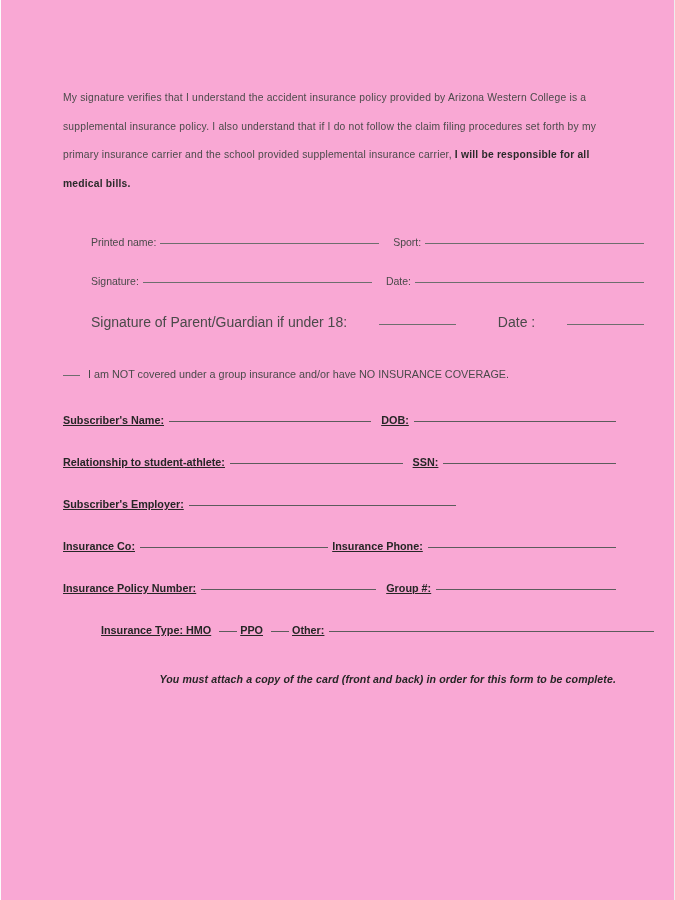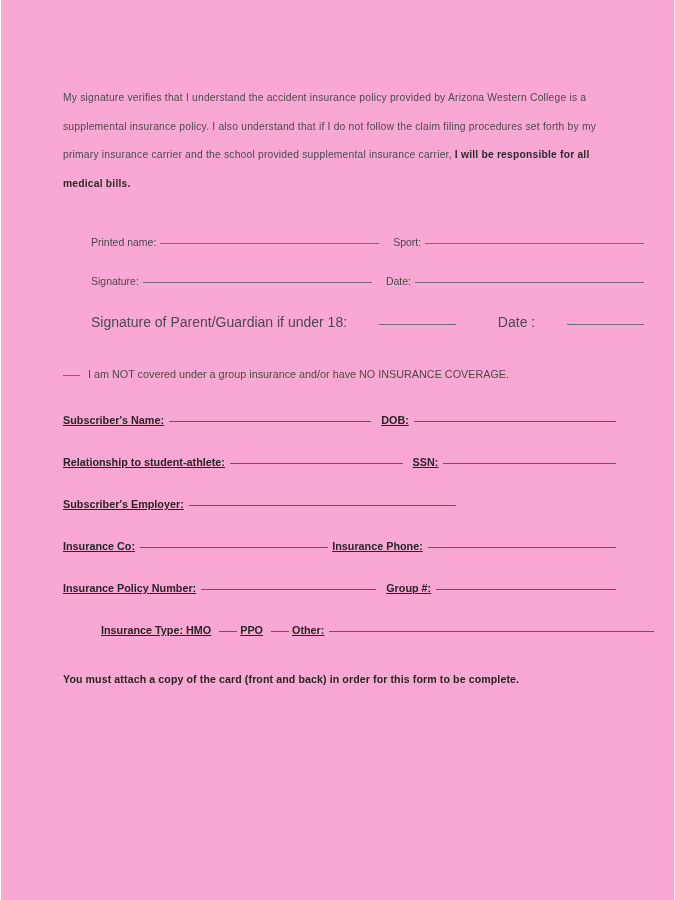--- a/index.html
+++ b/index.html
@@ -128,22 +128,23 @@
     top: -2px;
     margin: 0 3px;
   }
 
   
   .footer-note {
     margin-top: 37px;
     font-size: 10.6px;
     font-weight: bold;
     color: #262626;
-    text-align: left;
+    text-align: right;
     letter-spacing: 0.01em;
+    font-style: italic;
   }
 </style>
 </head>
 <body>
 
 <div class="page">
   <div class="content">
 
     <p class="intro"><span>My signature verifies that I understand the accident insurance policy provided by Arizona Western College is a supplemental insurance policy.  I also understand that if I do not follow the claim filing procedures set forth by my primary insurance carrier and the school provided supplemental insurance carrier, </span><b>I will be responsible for all medical bills.</b></p>
 

